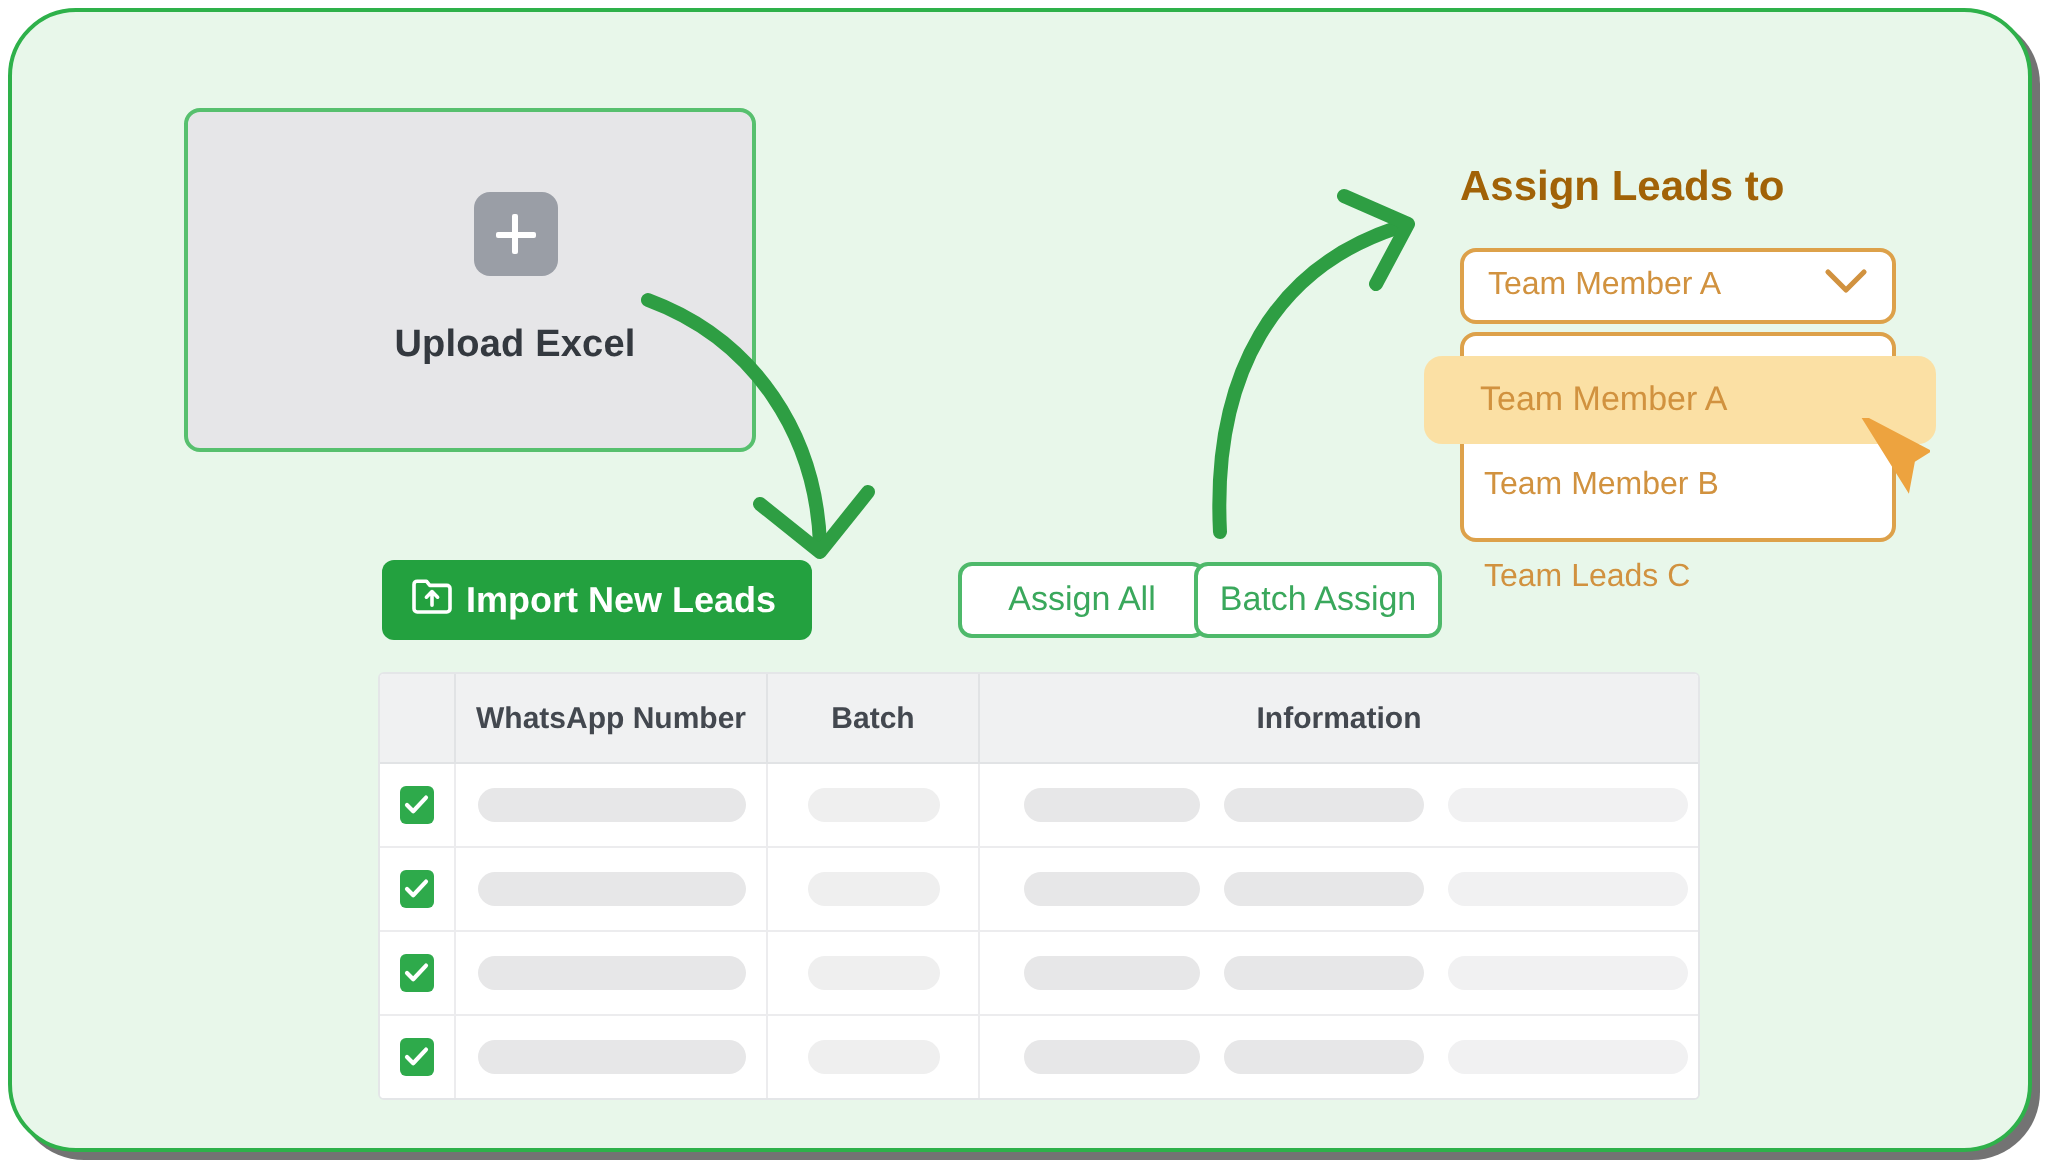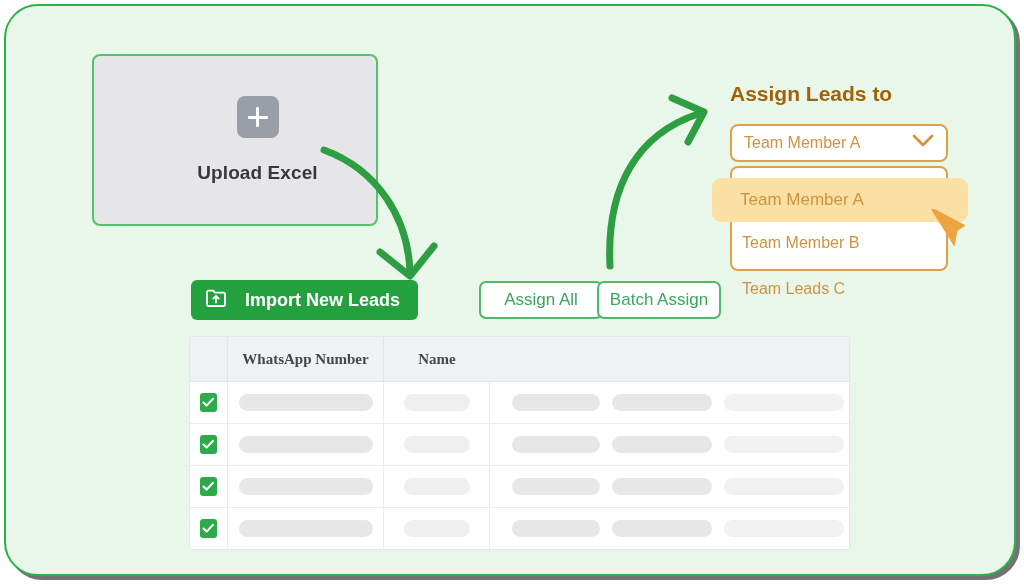--- a/index.html
+++ b/index.html
@@ -91,21 +91,21 @@
 
   
   .import-btn {
     position: absolute;
     left: 185px;
     top: 274px;
     height: 40px;
     padding: 0 18px 0 14px;
     display: flex;
     align-items: center;
-    gap: 18px;
+    gap: 6px;
     background: #23a13f;
     border-radius: 6px;
     border: none;
     color: #ffffff;
     font-size: 18px;
     font-weight: bold;
     font-family: "Liberation Sans", sans-serif;
     cursor: pointer;
   }
   .import-icon { display: block; }
@@ -206,21 +206,20 @@
   
   .table {
     position: absolute;
     left: 183px;
     top: 330px;
     width: 659px;
     background: #ffffff;
     border: 1px solid #e4e6e8;
     border-radius: 3px;
     overflow: hidden;
-    font-family: Liberation Serif, serif;
   }
   .thead {
     display: flex;
     height: 44px;
     background: #f0f1f2;
     border-bottom: 1px solid #e1e3e5;
   }
   .thead .cell {
     display: flex;
     align-items: center;
@@ -341,21 +340,22 @@
     <span class="cursor-pointer">
       <svg width="44" height="56" viewBox="0 0 44 56">
         <path d="M4 2 L4 50 L15 38 L25 38 Z" fill="#eda33f" transform="rotate(-32 4 2) translate(6 -2)"></path>
       </svg>
     </span>
 
     <div class="table">
       <div class="thead">
         <div class="cell c-check"></div>
         <div class="cell c-wa">WhatsApp Number</div>
-        <div class="cell c-name">Name</div>
+        <div class="cell c-name">Batch</div>
+        <div class="cell c-info">Information</div>
       </div>
 
       <div id="tbody">
   <div class="trow">
     <div class="cell c-check">
       <span class="checkbox">
         <svg width="13" height="11" viewBox="0 0 13 11">
           <path d="M1.5 5.5 L4.6 8.6 L11 1.8" fill="none" stroke="#ffffff" stroke-width="2.1" stroke-linecap="round" stroke-linejoin="round"></path>
         </svg>
       </span>

